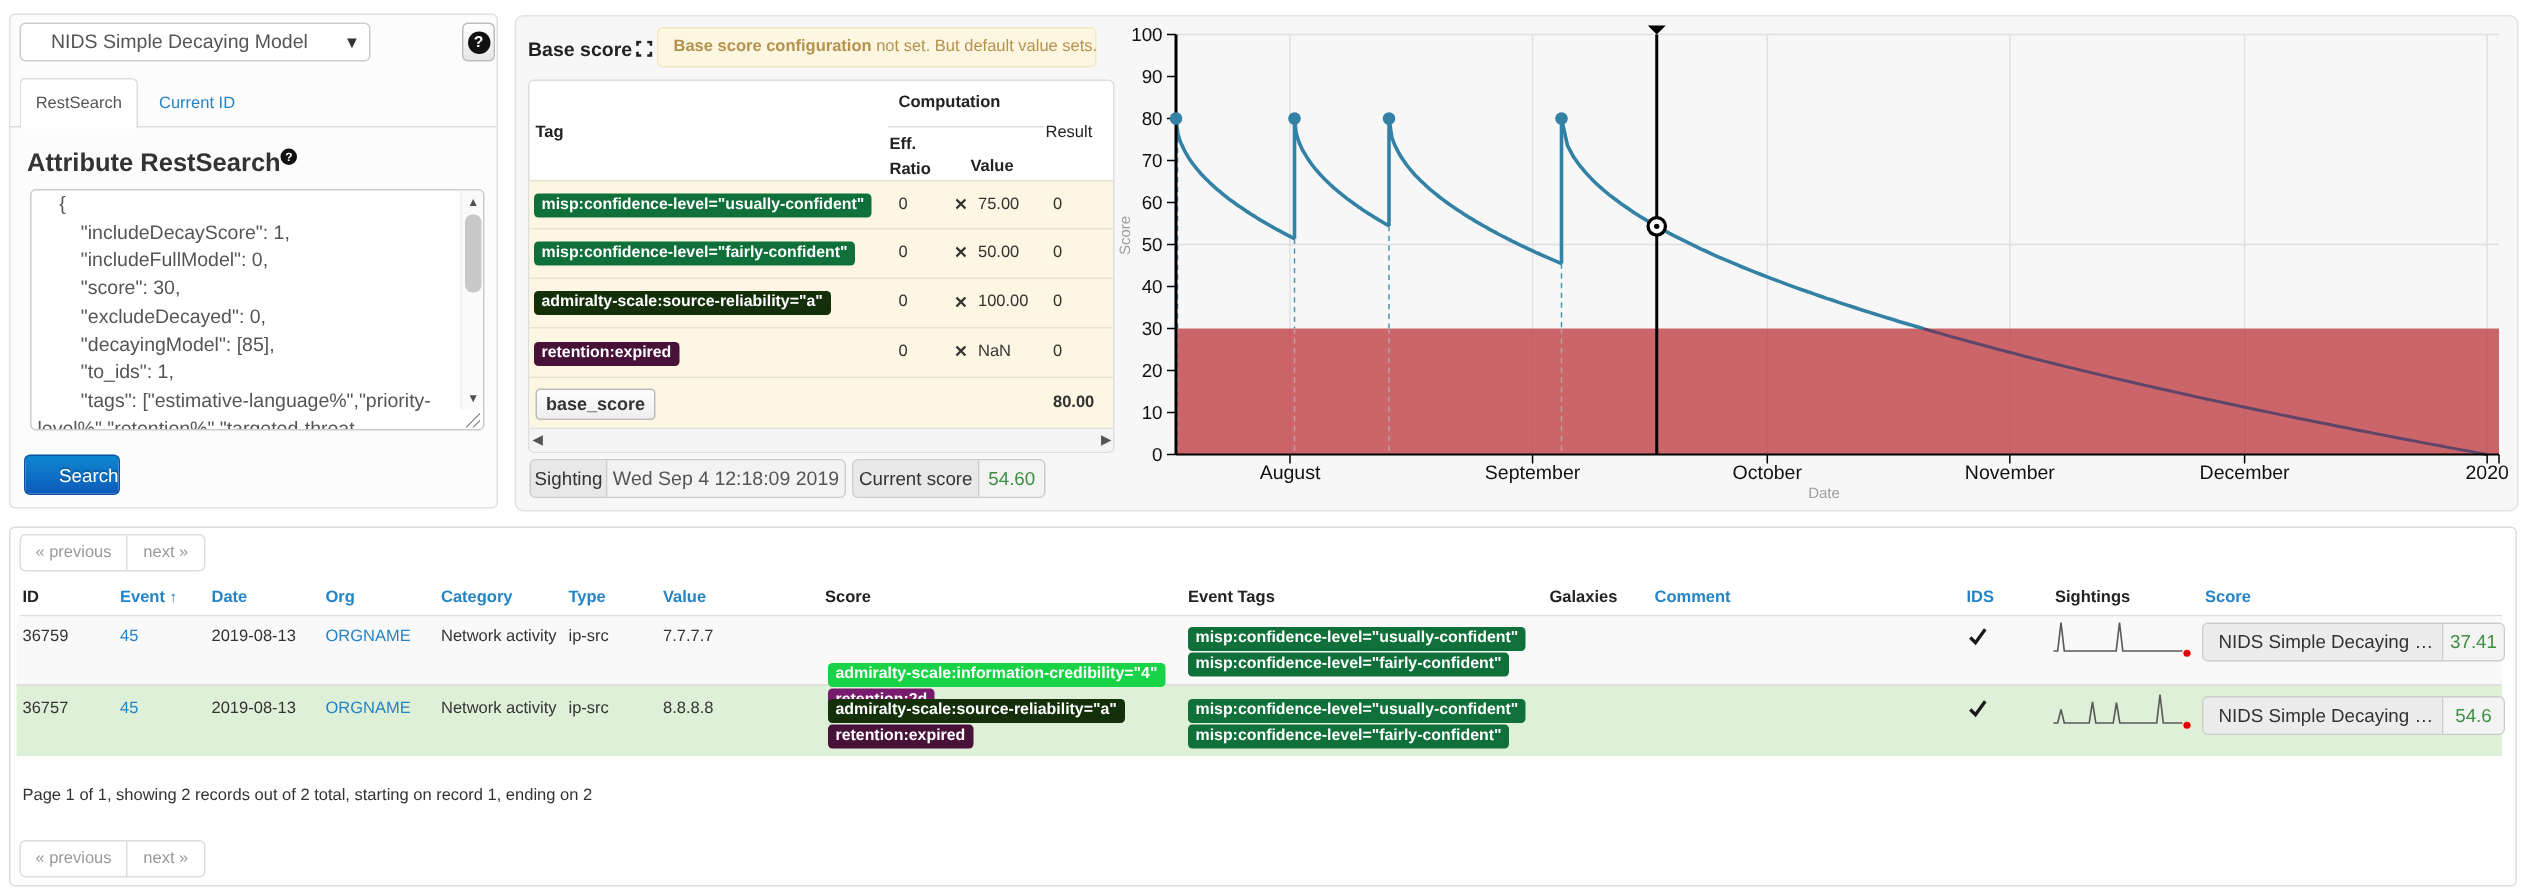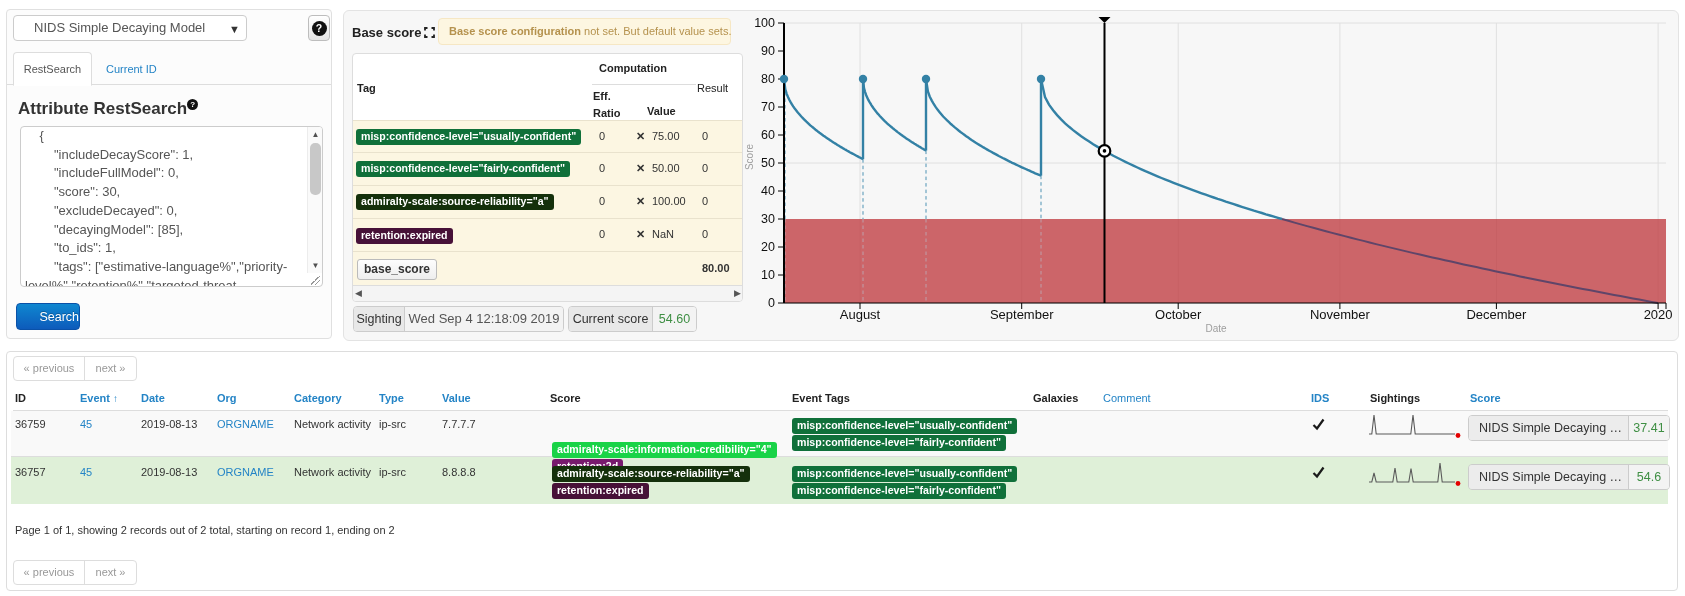--- a/index.html
+++ b/index.html
@@ -161,21 +161,21 @@
 <div class="abs" style="left:15px;top:392px;font-weight:bold;color:#222">ID</div>
 <div class="abs" style="left:80px;top:392px;font-weight:bold;color:#2484c6">Event <span style="font-size:10px">↑</span></div>
 <div class="abs" style="left:141px;top:392px;font-weight:bold;color:#2484c6">Date</div>
 <div class="abs" style="left:217px;top:392px;font-weight:bold;color:#2484c6">Org</div>
 <div class="abs" style="left:294px;top:392px;font-weight:bold;color:#2484c6">Category</div>
 <div class="abs" style="left:379px;top:392px;font-weight:bold;color:#2484c6">Type</div>
 <div class="abs" style="left:442px;top:392px;font-weight:bold;color:#2484c6">Value</div>
 <div class="abs" style="left:550px;top:392px;font-weight:bold;color:#222">Score</div>
 <div class="abs" style="left:792px;top:392px;font-weight:bold;color:#222">Event Tags</div>
 <div class="abs" style="left:1033px;top:392px;font-weight:bold;color:#222">Galaxies</div>
-<div class="abs" style="left:1103px;top:392px;font-weight:normal;color:#2484c6">Comment</div>
+<div class="abs" style="left:1103px;top:392px;font-weight:bold;color:#2484c6">Comment</div>
 <div class="abs" style="left:1311px;top:392px;font-weight:bold;color:#2484c6">IDS</div>
 <div class="abs" style="left:1370px;top:392px;font-weight:bold;color:#222">Sightings</div>
 <div class="abs" style="left:1470px;top:392px;font-weight:bold;color:#2484c6">Score</div>
 <div class="abs" style="left:13px;top:410px;width:1655px;border-top:1px solid #ddd"></div>
 <div class="abs" style="left:11px;top:411px;width:1657px;height:45px;background:#f9f9f9"></div>
 <div class="abs" style="left:11px;top:456px;width:1657px;height:48px;background:#dff0d8;border-top:1px solid #ddd"></div>
 <div class="abs" style="left:15px;top:418px">36759</div>
 <div class="abs bluelink" style="left:80px;top:418px">45</div>
 <div class="abs" style="left:141px;top:418px">2019-08-13</div>
 <div class="abs bluelink" style="left:217px;top:418px">ORGNAME</div>

